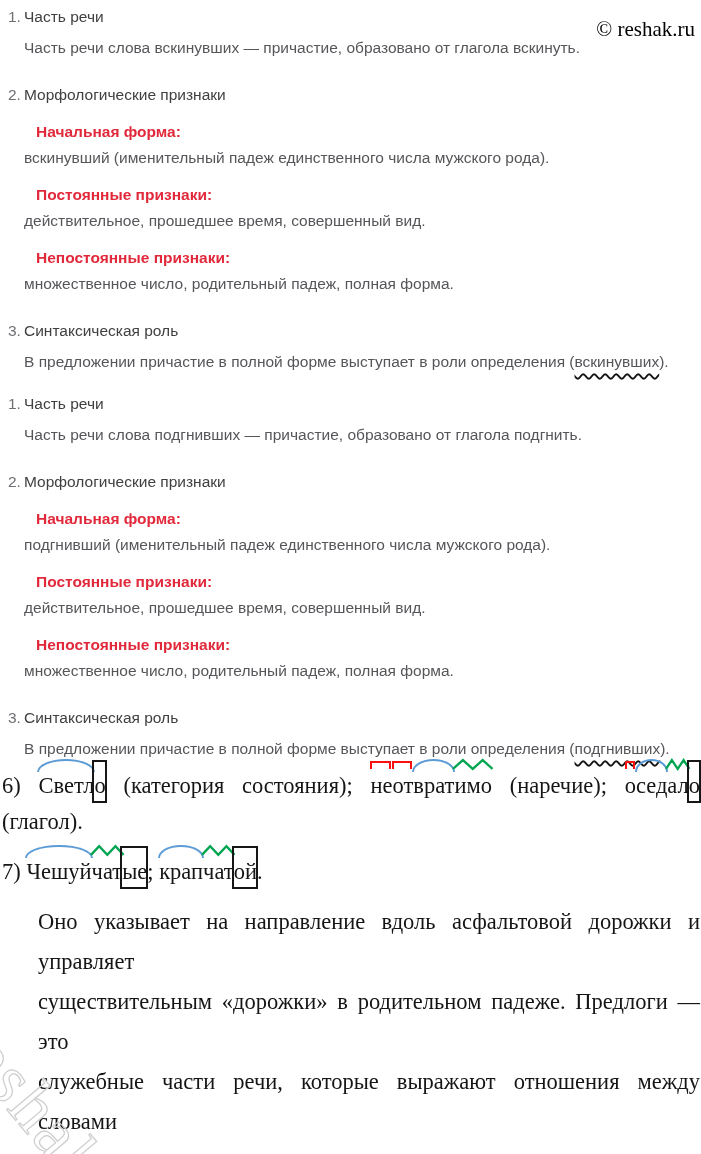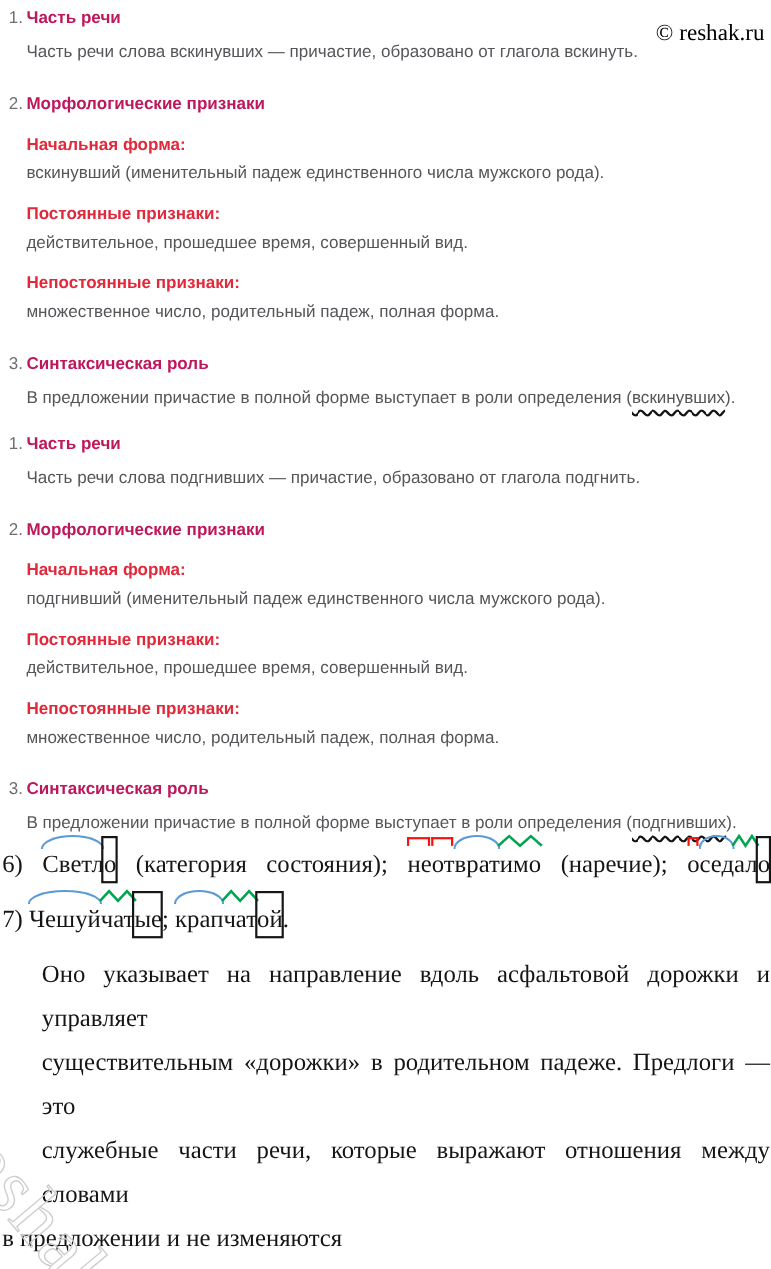--- a/index.html
+++ b/index.html
@@ -10,23 +10,23 @@
         font-size:21px;color:#000;z-index:3;}
 
   
   .sans{font-family:"Liberation Sans",sans-serif;font-size:15.5px;color:#56565a;
         padding:6px 12px 0 8px;position:relative;z-index:2;}
   .sans.second{padding-top:0;margin-top:21px;}
   .item{display:flex;margin-bottom:26px;}
   .item:last-child{margin-bottom:0;}
   .num{flex:none;width:16px;color:#6e6e73;line-height:21px;}
   .content{flex:1;}
-  .title{font-weight:bold;color:#be185d;line-height:21px;margin-bottom:10px;}
+  .title{font-weight:normal;color:#404040;line-height:21px;margin-bottom:10px;}
   .bodyline{margin:0;line-height:21px;}
-  .red-label{color:#e1293b;font-weight:bold;line-height:21px;margin:16px 0 5px;}
+  .red-label{color:#e1293b;font-weight:bold;line-height:21px;margin:16px 12px 5px;}
   .wavy{text-decoration-line:underline;text-decoration-style:wavy;
         text-decoration-color:#141414;text-decoration-thickness:2px;text-underline-offset:6px;}
 
   
   .serif{font-family:"Liberation Serif",serif;font-size:22.5px;color:#151515;
          margin-top:-10px;padding:0 1px 0 2px;position:relative;z-index:2;}
   .morph-line{line-height:1.15;padding-top:24px;text-align:justify;text-align-last:justify;}
   .morph-line.no-just{text-align:left;text-align-last:auto;}
   .serif-line{line-height:1.15;margin-top:10px;}
   .line8{margin-top:24px;}
@@ -119,20 +119,21 @@
       </div>
     </div>
   </section>
 
   <section class="serif">
     <div class="morph-line"><span>6) </span><span class="mword"><span class="seg root">Светл</span><span class="seg ending">о</span></span><span> (категория состояния); </span><span class="mword"><span class="seg prefix">не</span><span class="seg prefix">от</span><span class="seg root">врат</span><span class="seg suffix">имо<svg viewBox="0 0 24 10" preserveAspectRatio="none">
               <polyline points="0,9 6,1 12,9 18,1 24,9"></polyline>
             </svg></span></span><span> (наречие); </span><span class="mword"><span class="seg prefix">о</span><span class="seg root">сед</span><span class="seg suffix">ал<svg viewBox="0 0 24 10" preserveAspectRatio="none">
               <polyline points="0,9 6,1 12,9 18,1 24,9"></polyline>
             </svg></span><span class="seg ending">о</span></span></div>
+    <div class="serif-line">(глагол).</div>
     <div class="morph-line no-just"><span>7) </span><span class="mword"><span class="seg root">Чешуй</span><span class="seg suffix">чат<svg viewBox="0 0 24 10" preserveAspectRatio="none">
               <polyline points="0,9 6,1 12,9 18,1 24,9"></polyline>
             </svg></span><span class="seg ending">ые</span></span><span>; </span><span class="mword"><span class="seg root">крап</span><span class="seg suffix">чат<svg viewBox="0 0 24 10" preserveAspectRatio="none">
               <polyline points="0,9 6,1 12,9 18,1 24,9"></polyline>
             </svg></span><span class="seg ending">ой</span></span><span>.</span></div>
     <div class="para">
       <div class="pline just">Оно указывает на направление вдоль асфальтовой дорожки и управляет</div>
       <div class="pline just">существительным «дорожки» в родительном падеже. Предлоги — это</div>
       <div class="pline just">служебные части речи, которые выражают отношения между словами</div>
       <div class="pline">в предложении и не изменяются</div>

